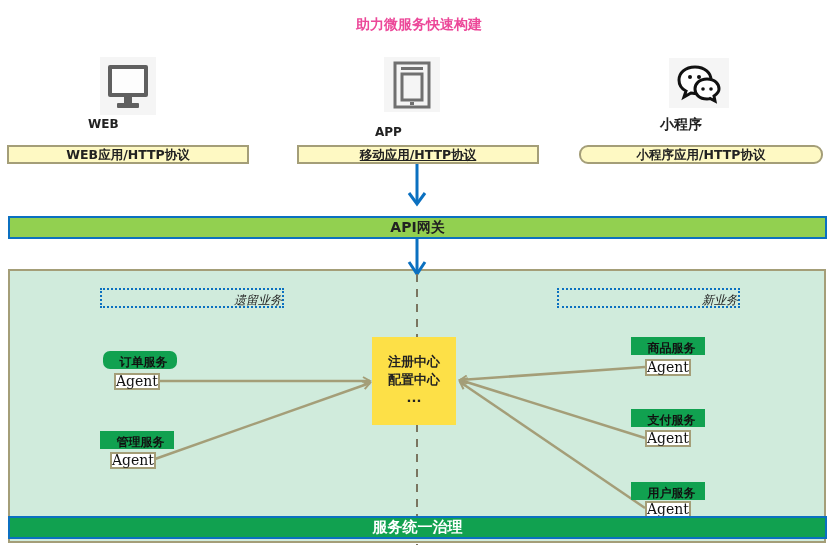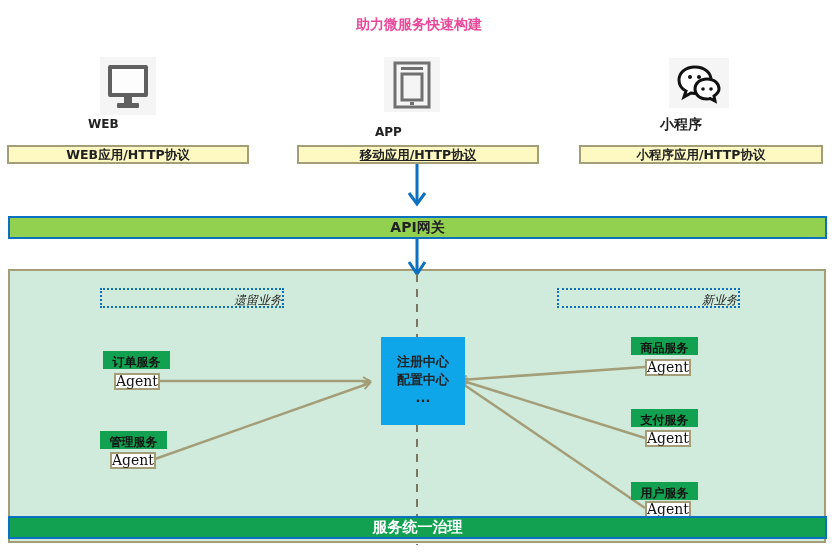--- a/index.html
+++ b/index.html
@@ -10,25 +10,25 @@
   .icon-box { background:#f5f5f5; display:flex; align-items:center; justify-content:center; }
   .client-label { font-size:12px; font-weight:bold; text-align:left; color:#222; }
   .proto-box { border:2px solid #a49e78; background:#fef9c3; height:15px; font-size:12.5px; font-weight:bold;
                text-align:center; line-height:15px; color:#222; box-sizing:content-box; }
   .gateway { left:8px; top:216px; width:815px; height:19px; background:#92d050; border:2px solid #0b70c0;
              font-size:14px; font-weight:bold; text-align:center; line-height:19px; color:#222; }
   .svc-area { left:8px; top:269px; width:818px; height:274px; background:#d0ebdc; border:2px solid #a49e78;
               box-sizing:border-box; }
   .group-label { height:20px; border:2px dotted #0b70c0; font-family:"DejaVu Serif","Liberation Serif",serif;
                  font-size:12px; text-align:right; line-height:20px; color:#222; box-sizing:border-box;font-style:italic; }
-  .registry { left:381px; top:337px; width:84px; height:88px; background:#0ea5e9; text-align:center;
+  .registry { left:372px; top:337px; width:84px; height:88px; background:#fde047; text-align:center;
               font-size:13px; font-weight:bold; color:#222; }
   .registry .line { display:block; line-height:18px; }
   .svc-name { background:#11a150; font-size:12px; font-weight:bold; color:#111; text-align:center;
-              height:18px; line-height:22px; }
+              height:18px; line-height:22px;padding-left:7px; }
   .agent { background:#fff; border:2px solid #a49e78; font-family:"DejaVu Serif","Liberation Serif",serif;
            font-size:14px; text-align:center; height:13px; line-height:13px; color:#111; }
   .gov { left:8px; top:516px; width:815px; height:19px; background:#11a150; border:2px solid #0b70c0;
          font-family:"DejaVu Serif","Liberation Serif",serif; font-size:15px; font-weight:bold;
          text-align:center; line-height:19px; color:#fff; }
   svg.overlay { position:absolute; left:0; top:0; pointer-events:none; }
 </style>
 </head>
 <body>
 
@@ -60,21 +60,21 @@
   <svg width="48" height="42" viewBox="0 0 48 42">
     <path d="M20 5 C10 5 4 11 4 18 C4 23 7 27 11 29 L9 35 L16 31 C17 31 19 31.5 20 31.5 C30 31.5 36 25 36 18 C36 11 30 5 20 5 Z" fill="#fff" stroke="#111" stroke-width="3"></path>
     <circle cx="15" cy="15" r="2" fill="#111"></circle>
     <circle cx="24" cy="15" r="2" fill="#111"></circle>
     <path d="M32 17 C24 17 20 22 20 27 C20 32 24 37 32 37 C33 37 34 37 35 36.5 L40 39 L39 34 C42 32 44 30 44 27 C44 22 40 17 32 17 Z" fill="#fff" stroke="#111" stroke-width="3"></path>
     <circle cx="28" cy="27" r="1.8" fill="#111"></circle>
     <circle cx="36" cy="27" r="1.8" fill="#111"></circle>
   </svg>
 </div>
 <div class="abs client-label" style="left:660px;top:116px;width:80px;font-size:14px;">小程序</div>
-<div class="abs proto-box" style="left:579px;top:145px;width:240px;">小程序应用/HTTP协议</div>
+<div class="abs proto-box" style="left:579px;top:145px;width:240px;border-radius:9px;">小程序应用/HTTP协议</div>
 
 <div class="abs gateway">API网关</div>
 
 <div class="abs svc-area"></div>
 
 <div class="abs group-label" style="left:100px;top:288px;width:184px;">遗留业务</div>
 <div class="abs group-label" style="left:557px;top:288px;width:183px;">新业务</div>
 
 <svg class="overlay" width="838" height="556">
   <defs>
@@ -101,21 +101,21 @@
   <line x1="645" y1="508" x2="460" y2="382" stroke="#a49e78" stroke-width="2.5" marker-end="url(#ah)"></line>
 </svg>
 
 <div class="abs registry">
   <div style="height:16px;"></div>
   <span class="line">注册中心</span>
   <span class="line">配置中心</span>
   <span class="line" style="margin-top:0;">...</span>
 </div>
 
-<div class="abs svc-name" style="left:103px;top:351px;width:67px;">订单服务</div>
+<div class="abs svc-name" style="left:103px;top:351px;width:67px;border-radius:7px;">订单服务</div>
 <div class="abs agent" style="left:114px;top:373px;width:42px;">Agent</div>
 
 <div class="abs svc-name" style="left:100px;top:431px;width:67px;">管理服务</div>
 <div class="abs agent" style="left:110px;top:452px;width:42px;">Agent</div>
 
 <div class="abs svc-name" style="left:631px;top:337px;width:67px;">商品服务</div>
 <div class="abs agent" style="left:645px;top:359px;width:42px;">Agent</div>
 
 <div class="abs svc-name" style="left:631px;top:409px;width:67px;">支付服务</div>
 <div class="abs agent" style="left:645px;top:430px;width:42px;">Agent</div>

